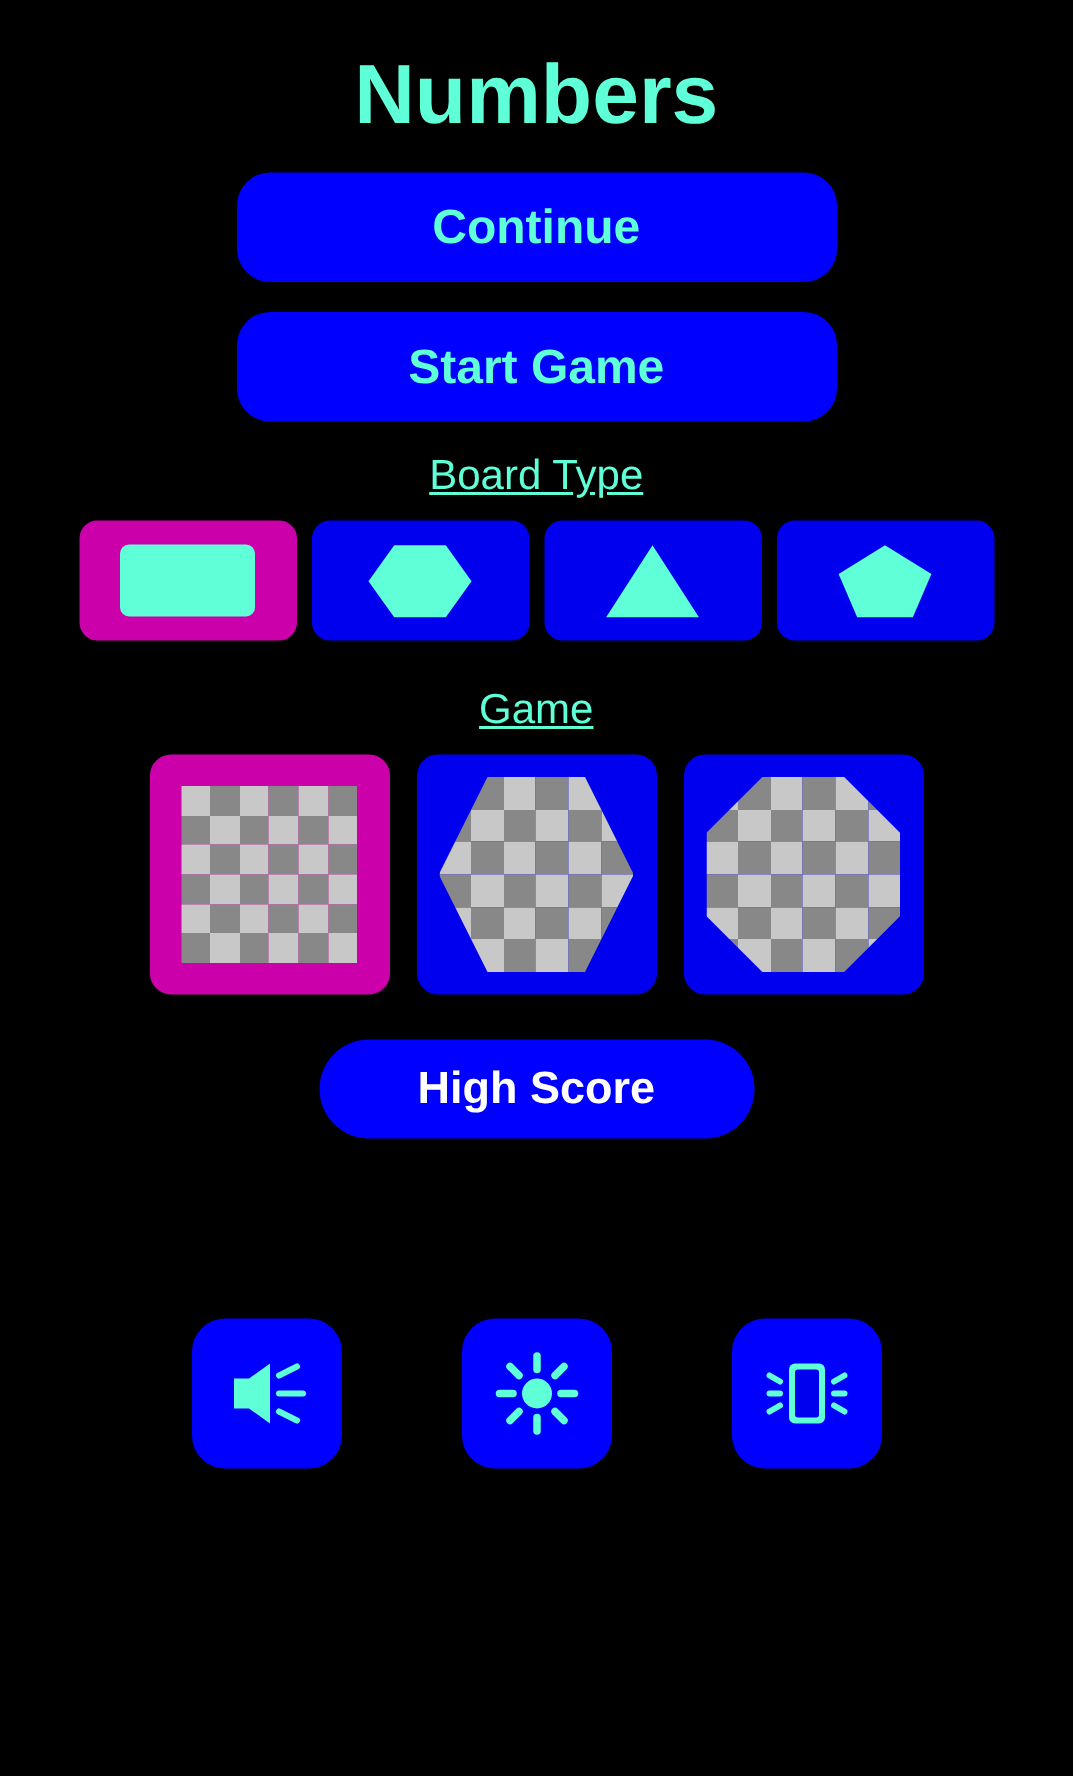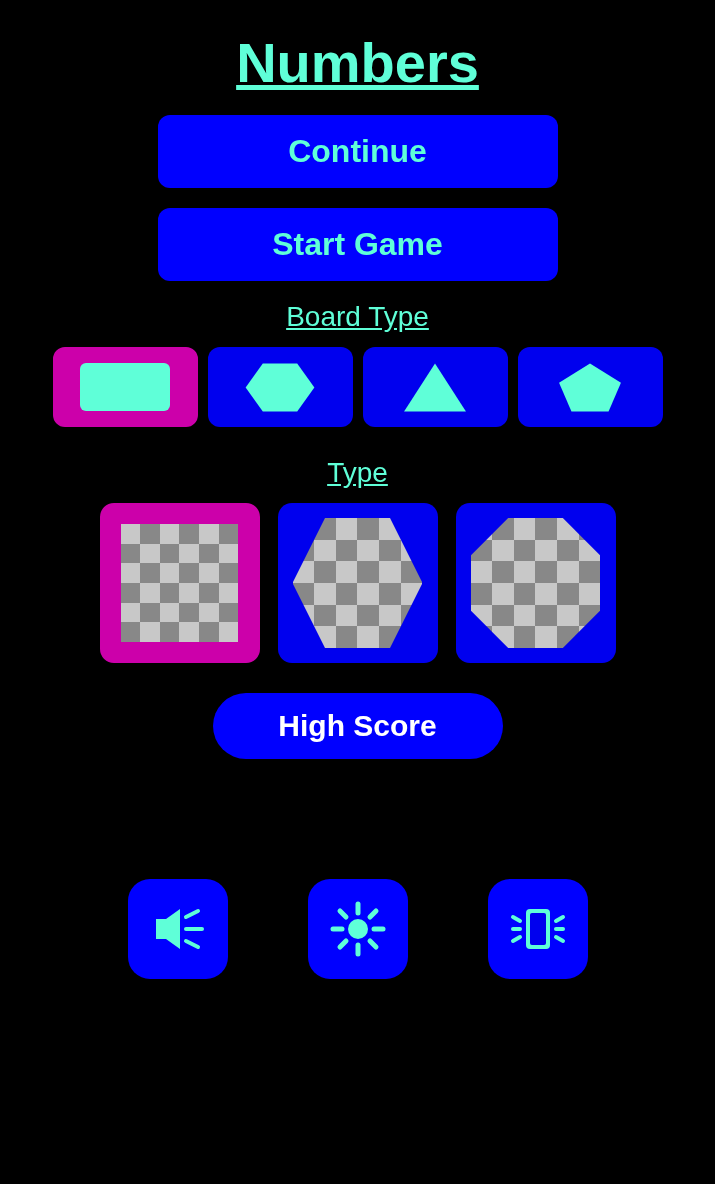--- a/index.html
+++ b/index.html
@@ -14,33 +14,32 @@
       align-items: center;
     }
 
     .app-title {
       color: #5fffd8;
       font-size: 56px;
       font-weight: bold;
       margin-top: 30px;
       margin-bottom: 20px;
       text-align: center;
-      text-decoration: underline;
     }
 
     .btn-continue, .btn-start {
       display: block;
       width: 400px;
       padding: 18px 0;
       background: #0000ff;
       color: #5fffd8;
       font-size: 32px;
       font-weight: bold;
       border: none;
-      border-radius: 12px;
+      border-radius: 22px;
       cursor: pointer;
       text-align: center;
       margin-bottom: 20px;
     }
 
     .section-label {
       color: #5fffd8;
       font-size: 28px;
       margin-bottom: 14px;
       text-align: center;
@@ -218,21 +217,21 @@
     </svg>
   </button>
 
   <button class="shape-btn">
     <svg class="shape-svg" viewBox="0 0 100 80">
       <polygon points="50,5 95,33 77,75 23,75 5,33" fill="#5fffd8"></polygon>
     </svg>
   </button>
 </div>
 
-<div class="section-label">Type</div>
+<div class="section-label">Game</div>
 
 <div class="board-row">
 
   <button class="board-option selected">
     <div class="checkerboard" id="cb1">
         <div class="checker-cell checker-light"></div>
         <div class="checker-cell checker-dark"></div>
         <div class="checker-cell checker-light"></div>
         <div class="checker-cell checker-dark"></div>
         <div class="checker-cell checker-light"></div>

